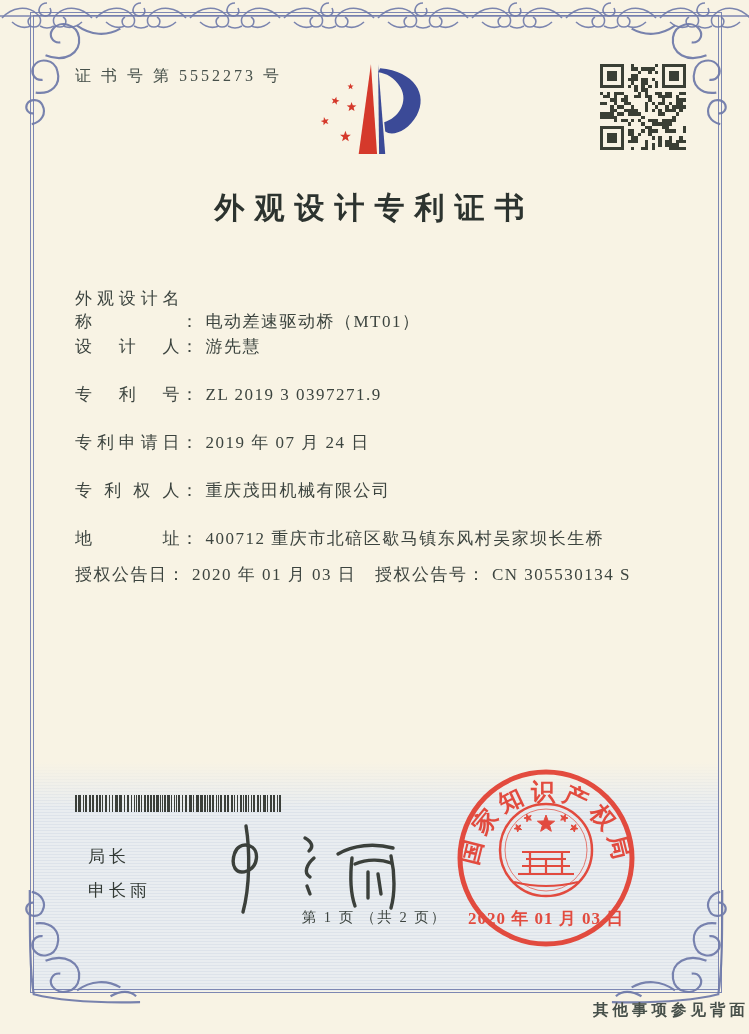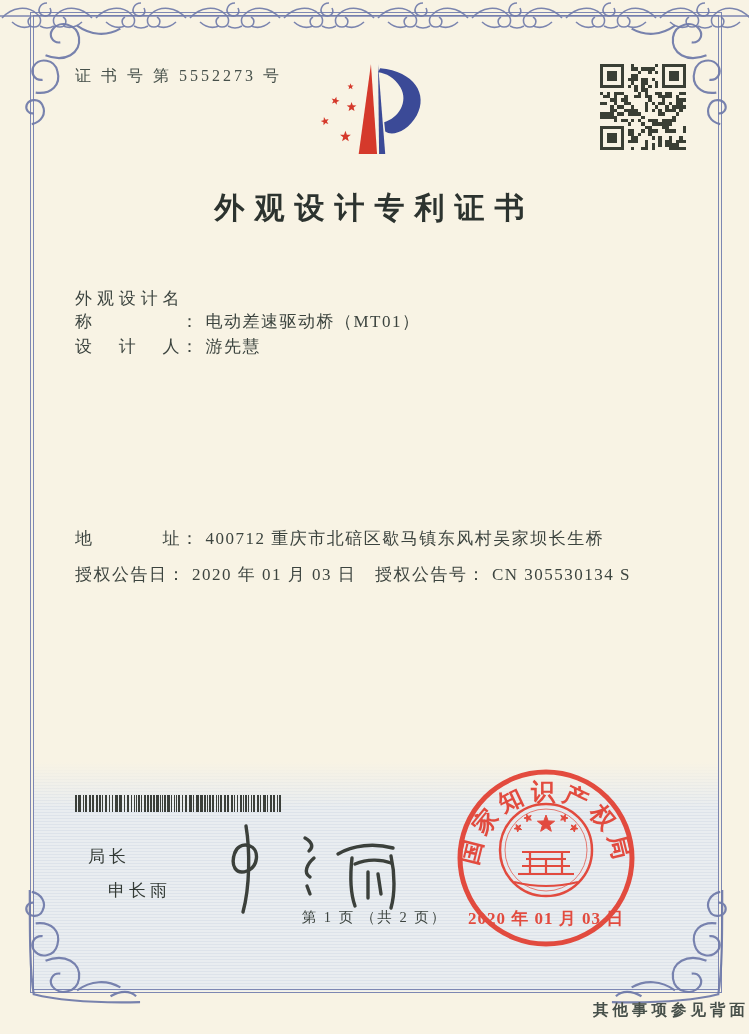--- a/index.html
+++ b/index.html
@@ -53,21 +53,21 @@
 
   .paragraphs{
     position:absolute;left:75px;top:598px;width:600px;
     font-size:17.5px;line-height:27.5px;color:#3f4a43;text-align:justify;letter-spacing:0.5px;
   }
   .paragraphs p{margin:0;text-indent:2.1em;}
 
   .barcode{position:absolute;left:75px;top:795px;width:212px;height:17px;}
 
   .sig-title{position:absolute;left:88px;top:845px;font-size:17px;letter-spacing:4px;color:#343b36;}
-  .sig-name{position:absolute;left:88px;top:879px;font-size:17px;letter-spacing:4px;color:#343b36;margin-left:20px;}
+  .sig-name{position:absolute;left:88px;top:879px;font-size:17px;letter-spacing:4px;color:#343b36;}
   .signature{position:absolute;left:205px;top:812px;width:200px;height:108px;}
 
   .seal{position:absolute;left:452px;top:766px;width:188px;height:188px;opacity:.92;}
 
   .page-num{
     position:absolute;left:0;right:0;top:908px;text-align:center;
     font-size:14.5px;letter-spacing:2px;color:#3c443f;
   }
   .back-note{
     position:absolute;left:0;right:0;top:1000px;text-align:right;
@@ -357,20 +357,29 @@
     </svg>
 
   <div class="title">外观设计专利证书</div>
 
   <div class="field-row" style="top:287px">
     <span class="flabel">外观设计名称</span><span class="fcolon">：</span><span class="fvalue">电动差速驱动桥（MT01）</span>
   </div>
   <div class="field-row" style="top:335px">
     <span class="flabel">设计人</span><span class="fcolon">：</span><span class="fvalue">游先慧</span>
   </div>
+  <div class="field-row" style="top:383px">
+    <span class="flabel">专利号</span><span class="fcolon">：</span><span class="fvalue">ZL 2019 3 0397271.9</span>
+  </div>
+  <div class="field-row" style="top:431px">
+    <span class="flabel">专利申请日</span><span class="fcolon">：</span><span class="fvalue">2019 年 07 月 24 日</span>
+  </div>
+  <div class="field-row" style="top:479px">
+    <span class="flabel">专利权人</span><span class="fcolon">：</span><span class="fvalue">重庆茂田机械有限公司</span>
+  </div>
   <div class="field-row" style="top:527px">
     <span class="flabel">地址</span><span class="fcolon">：</span><span class="fvalue">400712 重庆市北碚区歇马镇东风村吴家坝长生桥</span>
   </div>
 
   <div class="field-row" style="top:563px">
     <span>授权公告日</span><span class="fcolon">：</span><span>2020 年 01 月 03 日</span>
     <span class="grant-no"><span>授权公告号</span><span class="fcolon">：</span><span>CN 305530134 S</span></span>
   </div>
 
 

